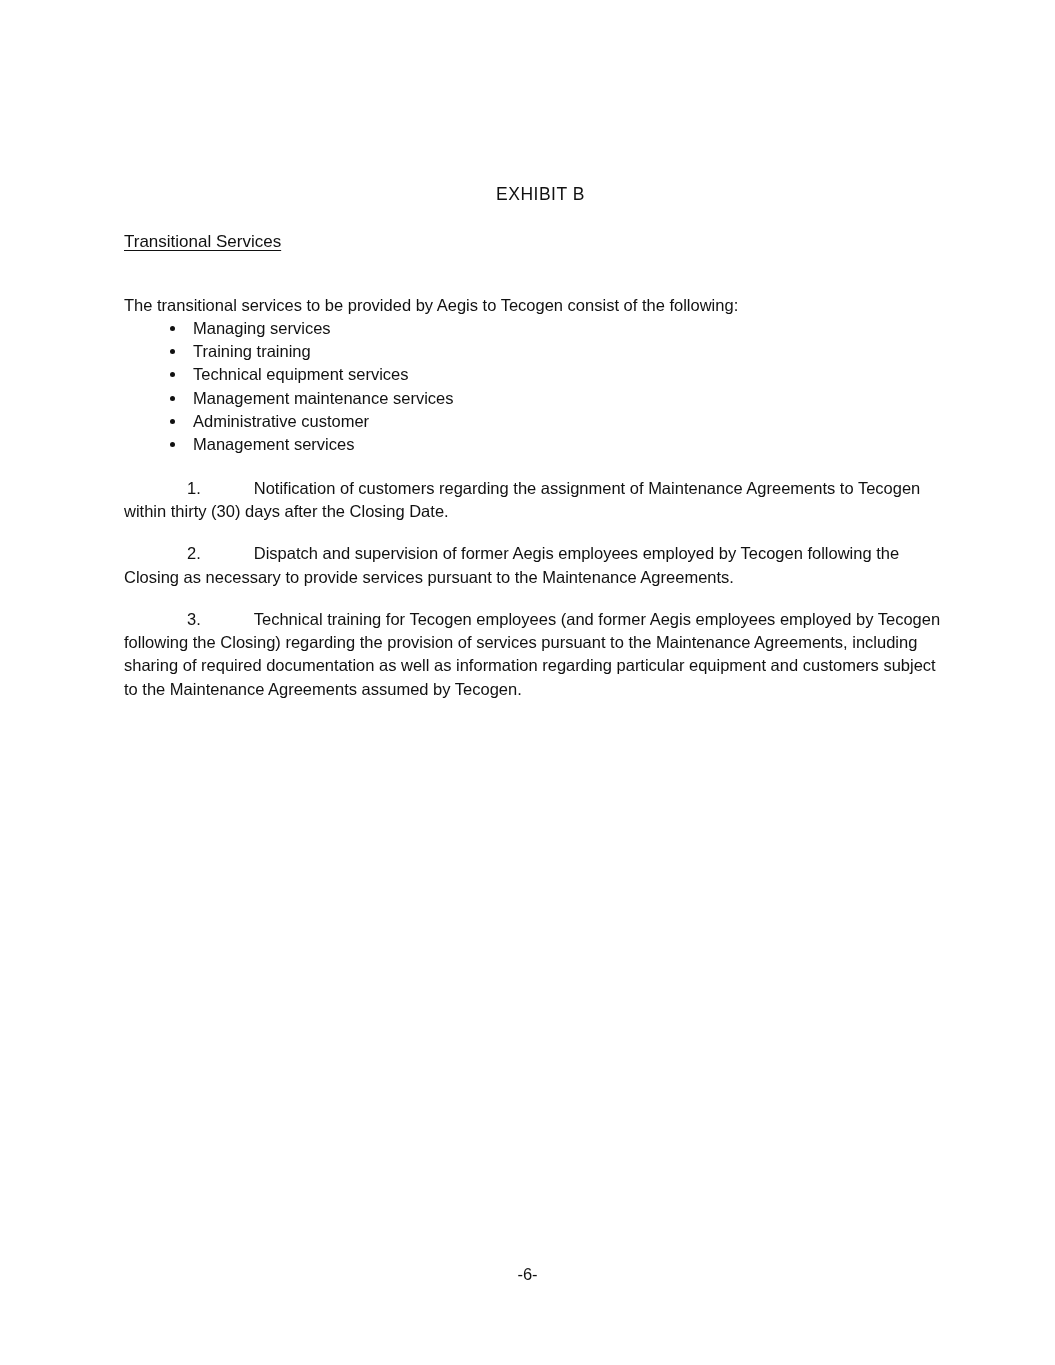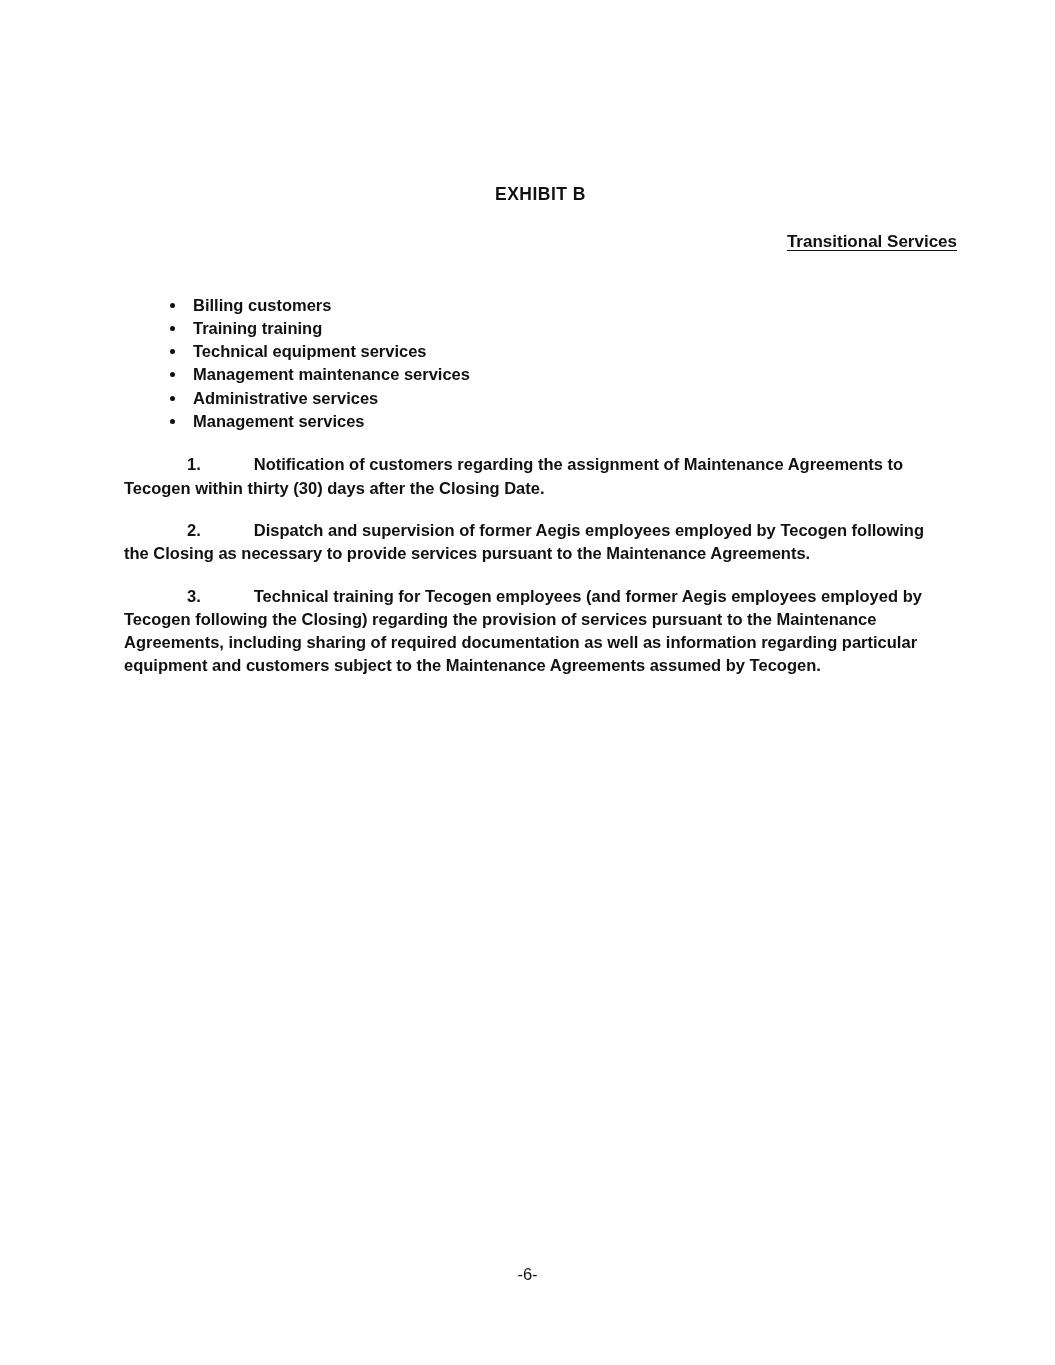--- a/index.html
+++ b/index.html
@@ -17,30 +17,29 @@
     font-size: 16.5px;
     line-height: 23.3px;
     box-sizing: border-box;
     overflow: hidden;
   }
   .content {
     position: absolute;
     left: 124px;
     top: 183px;
     width: 833px;
-    font-weight: bold;
   }
   .exhibit-title {
     text-align: center;
     font-size: 17.5px;
     letter-spacing: 0.5px;
     margin: 0 0 24px 0;
   }
   .doc-subtitle {
-    text-align: right;
+    text-align: left;
     font-size: 17px;
     margin: 0 0 40px 0;
   }
   .doc-subtitle span {
     text-decoration: underline;
     text-underline-offset: 3px;
   }
   p.body-par {
     margin: 0 0 0 0;
   }
@@ -82,27 +81,28 @@
 
 <div class="page">
   <div class="content">
 
     <div class="exhibit-title">EXHIBIT B</div>
 
     <div class="doc-subtitle">
       <span>Transitional Services</span>
     </div>
 
+    <p class="body-par intro">The transitional services to be provided by Aegis to Tecogen consist of the following:</p>
 
     <ul class="bullet-list">
-      <li>Billing customers</li>
+      <li>Managing services</li>
       <li>Training training</li>
       <li>Technical equipment services</li>
       <li>Management maintenance services</li>
-      <li>Administrative services</li>
+      <li>Administrative customer</li>
       <li>Management services</li>
     </ul>
 
 
     <p class="numbered"><span>1.</span><span class="tab"></span><span>Notification of customers regarding the assignment of Maintenance Agreements to Tecogen within thirty (30) days after the Closing Date.</span></p>
 
     <p class="numbered"><span>2.</span><span class="tab"></span><span>Dispatch and supervision of former Aegis employees employed by Tecogen following the Closing as necessary to provide services pursuant to the Maintenance Agreements.</span></p>
 
     <p class="numbered"><span>3.</span><span class="tab"></span><span>Technical training for Tecogen employees (and former Aegis employees employed by Tecogen following the Closing) regarding the provision of services pursuant to the Maintenance Agreements, including sharing of required documentation as well as information regarding particular equipment and customers subject to the Maintenance Agreements assumed by Tecogen.</span></p>
 

